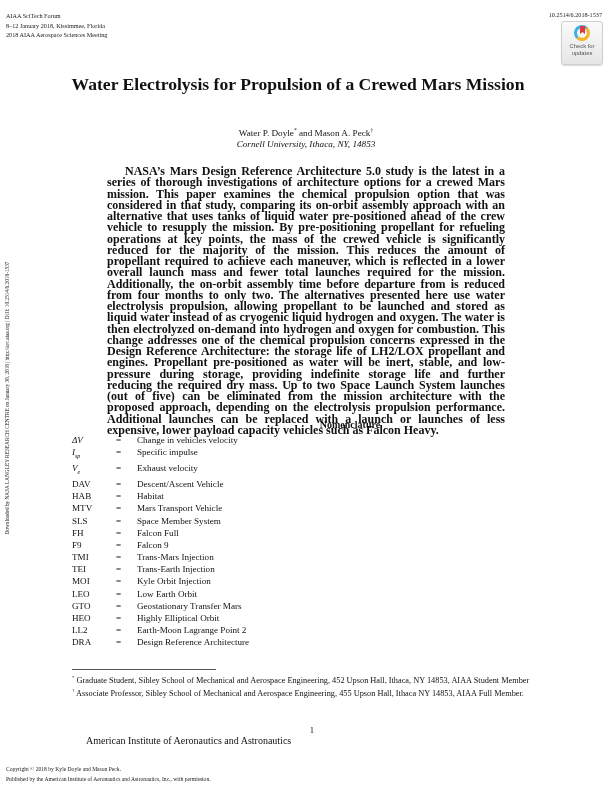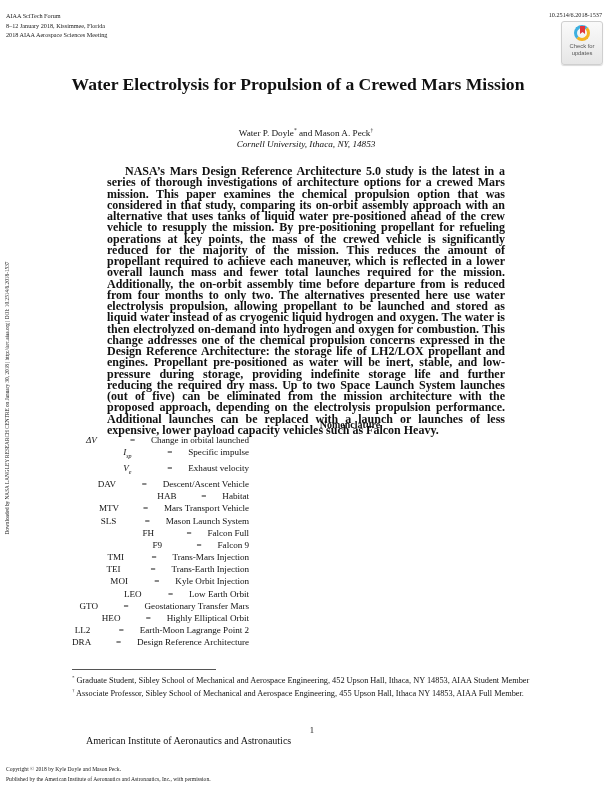--- a/index.html
+++ b/index.html
@@ -12,21 +12,21 @@
   .badge .flag { position:absolute; left:3px; top:-2px; width:5px; height:8px; background:#e0383e; clip-path:polygon(0 0,100% 0,100% 100%,50% 75%,0 100%); }
   .badge .btxt { font-family:"Liberation Sans", sans-serif; font-size:5.8px; color:#555; line-height:6.5px; margin-top:2px; }
   .side { left:-183px; top:395px; width:380px; transform:rotate(-90deg); font-size:5.3px; color:#222; text-align:center; white-space:nowrap; }
   .title { left:0; width:596px; top:74px; text-align:center; font-weight:bold; font-size:17.6px; }
   .authors { left:0; width:612px; top:125px; text-align:center; font-size:9.2px; line-height:11px; }
   .authors sup { font-size:5.5px; }
   .affil { font-style:italic; }
   .abstract { left:107px; width:398px; top:166px; font-weight:bold; font-size:12px; line-height:11.25px; text-align:justify; text-indent:18px; }
   .nom-title { left:0; width:612px; top:419px; text-align:center; font-weight:bold; font-size:10px; padding-left:88px; box-sizing:border-box; }
   .nom { left:72px; top:434px; font-size:9.1px; line-height:12.15px; }
-  .nom .row { display:flex;justify-content:flex-end; }
+  .nom .row { display:flex; }
   .nom .sym { width:44px; }
   .nom .eq { width:21px; }
   .nom i sub { font-size:6px; }
   .fnline { left:72px; top:669px; width:144px; border-top:0.8px solid #555; }
   .fn { left:72px; top:673px; width:468px; font-size:8.3px; line-height:10.5px; }
   .fn sup { font-size:5px; }
   .pagenum { left:0; width:612px; top:725px; text-align:center; font-size:8.6px; padding-left:12px; box-sizing:border-box; }
   .aiaa { left:86px; top:735px; font-size:10px; }
   .copy { left:6px; top:765px; font-size:5.6px; line-height:9.5px; color:#222; }
 </style>
@@ -63,21 +63,21 @@
 </div>
 
 <div class="abs abstract">NASA’s Mars Design Reference Architecture 5.0 study is the latest in a series of thorough investigations of architecture options for a crewed Mars mission. This paper examines the chemical propulsion option that was considered in that study, comparing its on-orbit assembly approach with an alternative that uses tanks of liquid water pre-positioned ahead of the crew vehicle to resupply the mission. By pre-positioning propellant for refueling operations at key points, the mass of the crewed vehicle is significantly reduced for the majority of the mission. This reduces the amount of propellant required to achieve each maneuver, which is reflected in a lower overall launch mass and fewer total launches required for the mission. Additionally, the on-orbit assembly time before departure from is reduced from four months to only two. The alternatives presented here use water electrolysis propulsion, allowing propellant to be launched and stored as liquid water instead of as cryogenic liquid hydrogen and oxygen. The water is then electrolyzed on-demand into hydrogen and oxygen for combustion. This change addresses one of the chemical propulsion concerns expressed in the Design Reference Architecture: the storage life of LH2/LOX propellant and engines. Propellant pre-positioned as water will be inert, stable, and low-pressure during storage, providing indefinite storage life and further reducing the required dry mass. Up to two Space Launch System launches (out of five) can be eliminated from the mission architecture with the proposed approach, depending on the electrolysis propulsion performance. Additional launches can be replaced with a launch or launches of less expensive, lower payload capacity vehicles such as Falcon Heavy.</div>
 
 <div class="abs nom-title">Nomenclature</div>
 
 <div class="abs nom">
   <div class="row">
       <span class="sym"><i>ΔV</i></span>
       <span class="eq">=</span>
-      <span>Change in orbital launched</span>
+      <span>Change in vehicles velocity</span>
     </div>
   <div class="row">
       <span class="sym"><i><span>I</span><sub>sp</sub></i></span>
       <span class="eq">=</span>
       <span>Specific impulse</span>
     </div>
   <div class="row">
       <span class="sym"><i><span>V</span><sub>e</sub></i></span>
       <span class="eq">=</span>
       <span>Exhaust velocity</span>
@@ -93,21 +93,21 @@
       <span>Habitat</span>
     </div>
   <div class="row">
       <span class="sym">MTV</span>
       <span class="eq">=</span>
       <span>Mars Transport Vehicle</span>
     </div>
   <div class="row">
       <span class="sym">SLS</span>
       <span class="eq">=</span>
-      <span>Mason Launch System</span>
+      <span>Space Member System</span>
     </div>
   <div class="row">
       <span class="sym">FH</span>
       <span class="eq">=</span>
       <span>Falcon Full</span>
     </div>
   <div class="row">
       <span class="sym">F9</span>
       <span class="eq">=</span>
       <span>Falcon 9</span>

